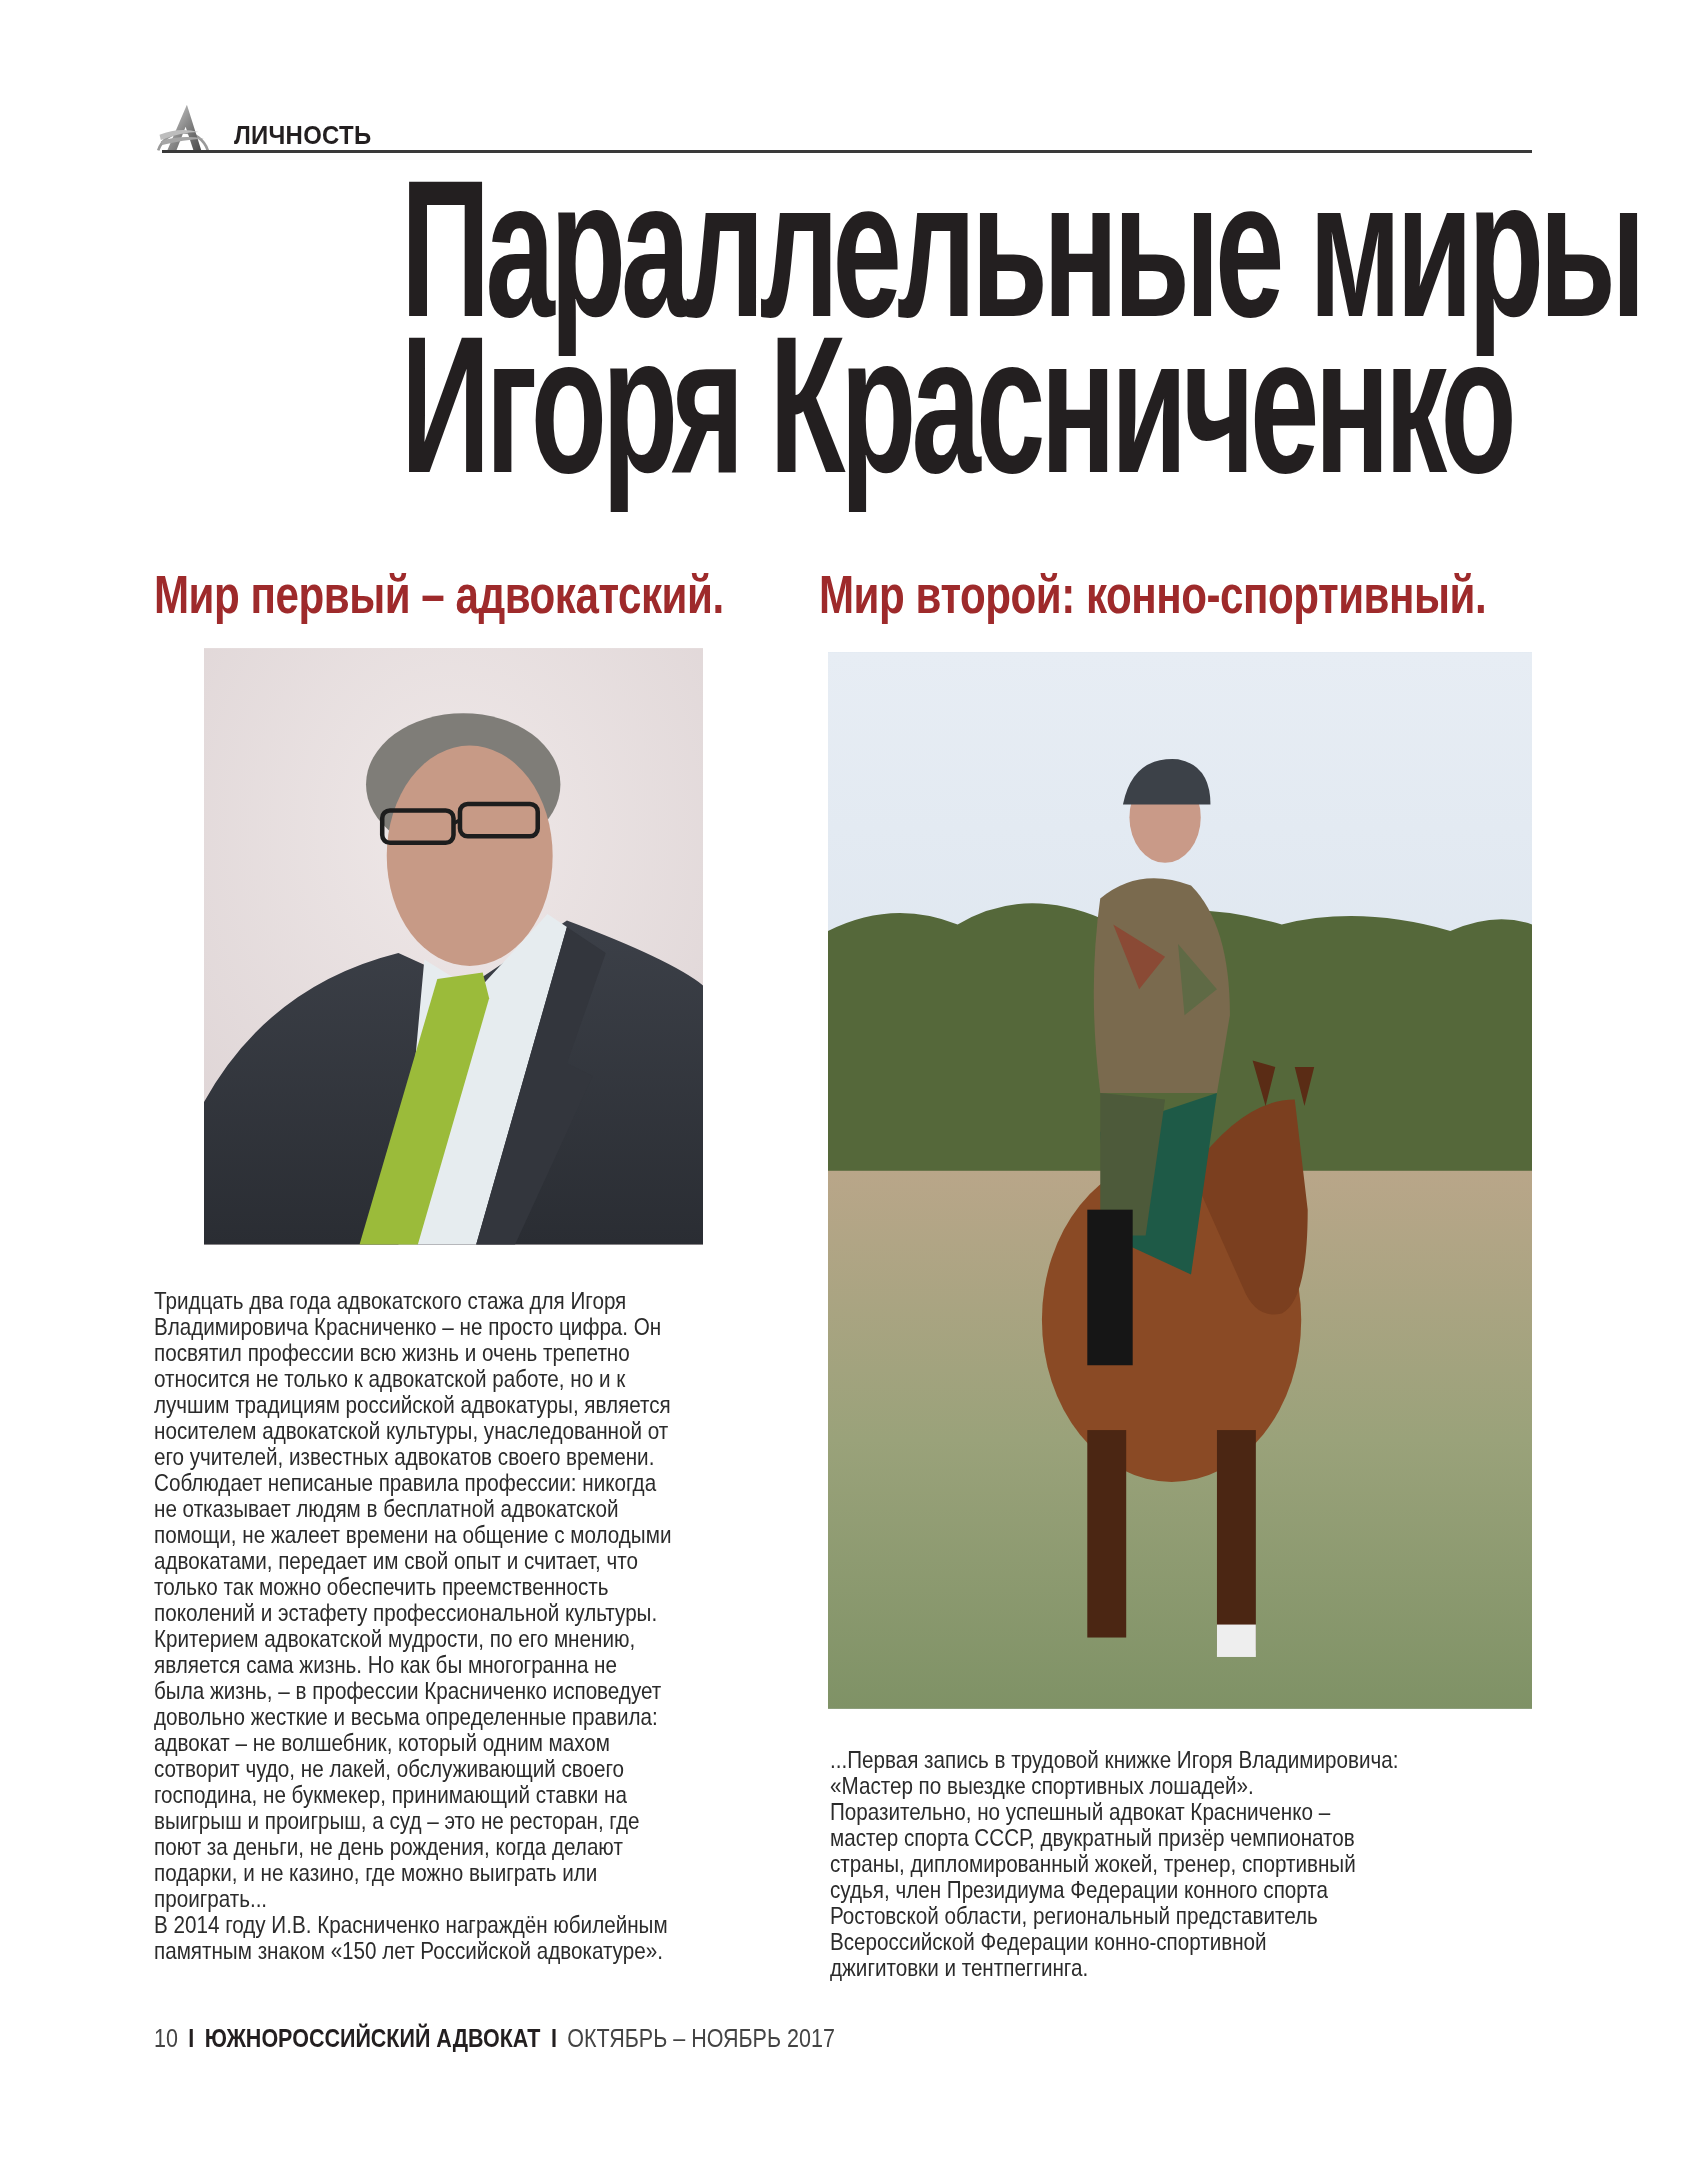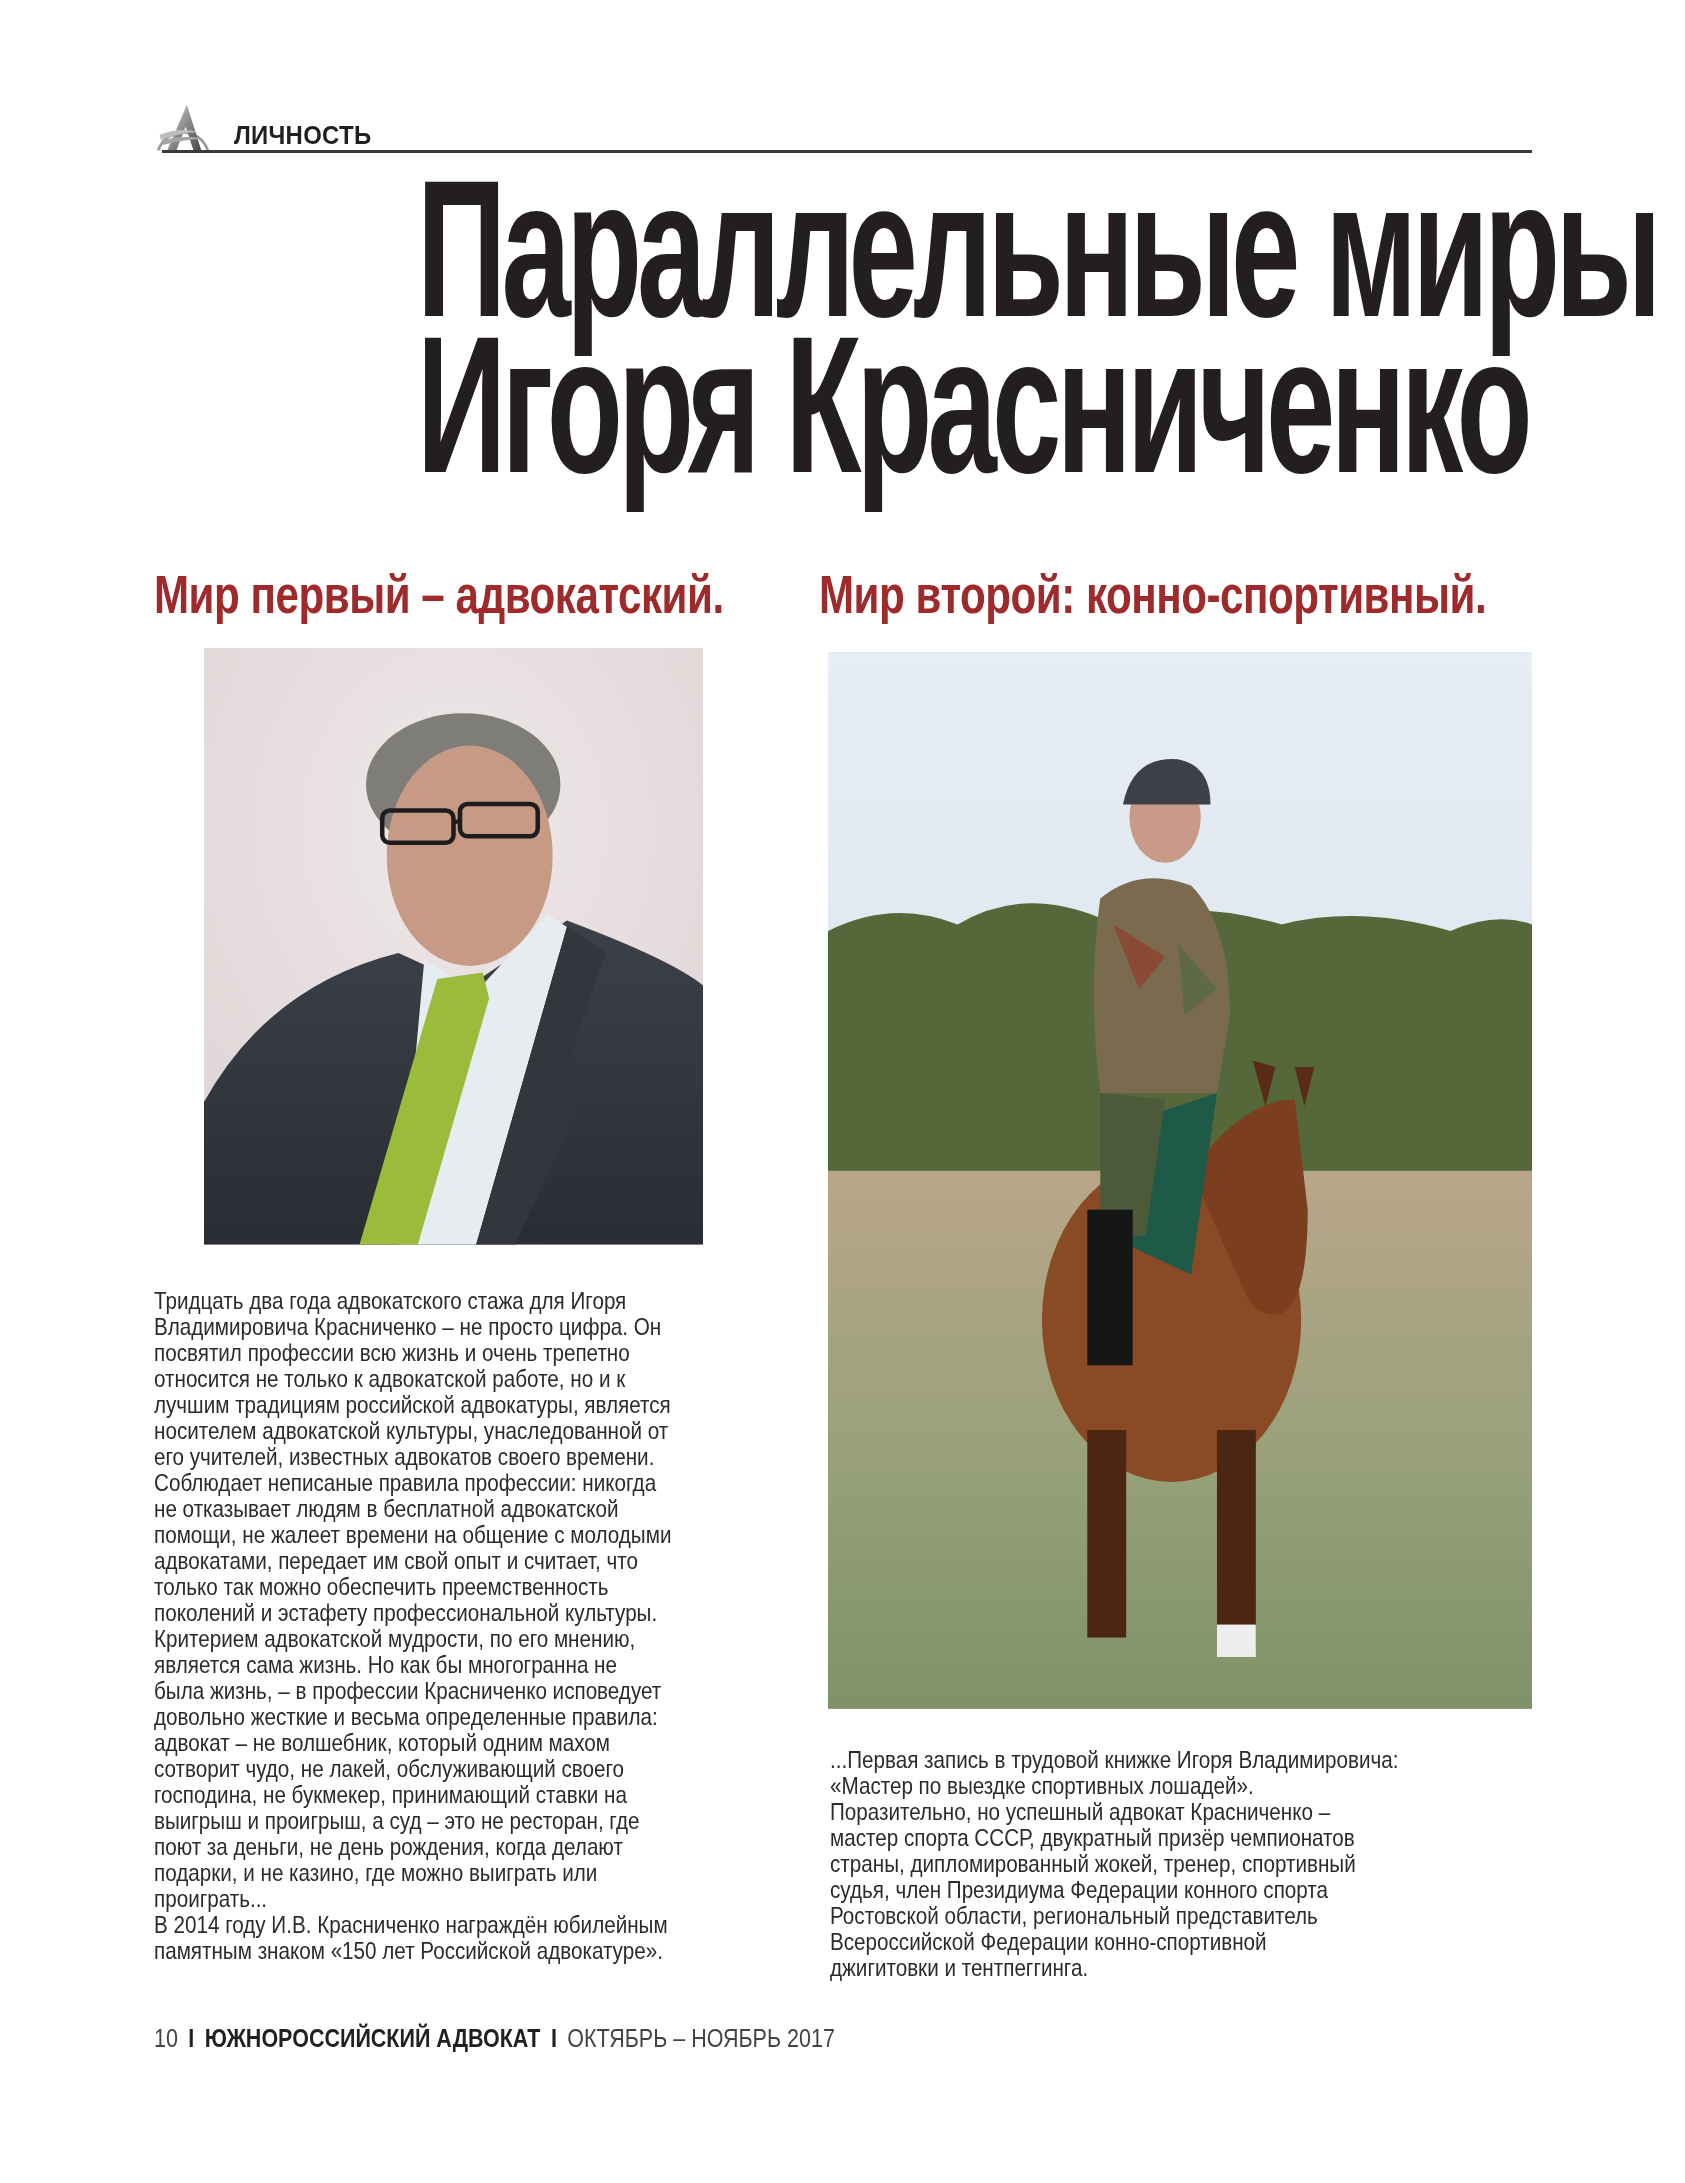--- a/index.html
+++ b/index.html
@@ -7,21 +7,21 @@
          font-family: "Liberation Sans", "DejaVu Sans", sans-serif; color: #231f20; }
 
   
   .rubric { position: absolute; left: 150px; top: 102px; width: 1382px; height: 52px; }
   .logo { position: absolute; left: 2.6px; top: 0; width: 60px; height: 51px; }
   .rubric-label { position: absolute; left: 84px; top: 17.5px; font-size: 26px; font-weight: bold;
                   letter-spacing: 0.3px; transform: scaleX(0.92); transform-origin: left; color: #231f20; }
   .rubric-rule { position: absolute; left: 162px; top: 150px; width: 1370px; height: 2.6px; background: #3a3a3a; }
 
   
-  .title { position: absolute; left: 168px; top: 170px; width: 1382px; text-align: center; }
+  .title { position: absolute; left: 152px; top: 170px; width: 1382px; text-align: center; }
   .title-line { display: block; font-weight: bold; font-size: 195px; line-height: 156px;
                 letter-spacing: -7.8px; transform: scaleX(0.64); transform-origin: center; white-space: nowrap;
                 color: #231f20; }
 
   
   .subhead { position: absolute; top: 562px; font-weight: bold; font-size: 54px; line-height: 65px;
              color: #9e2a2b; white-space: nowrap; transform: scaleX(0.78); transform-origin: left; letter-spacing: -0.6px; }
   .subhead-left { left: 154px; }
   .subhead-right { left: 819px; }
 

